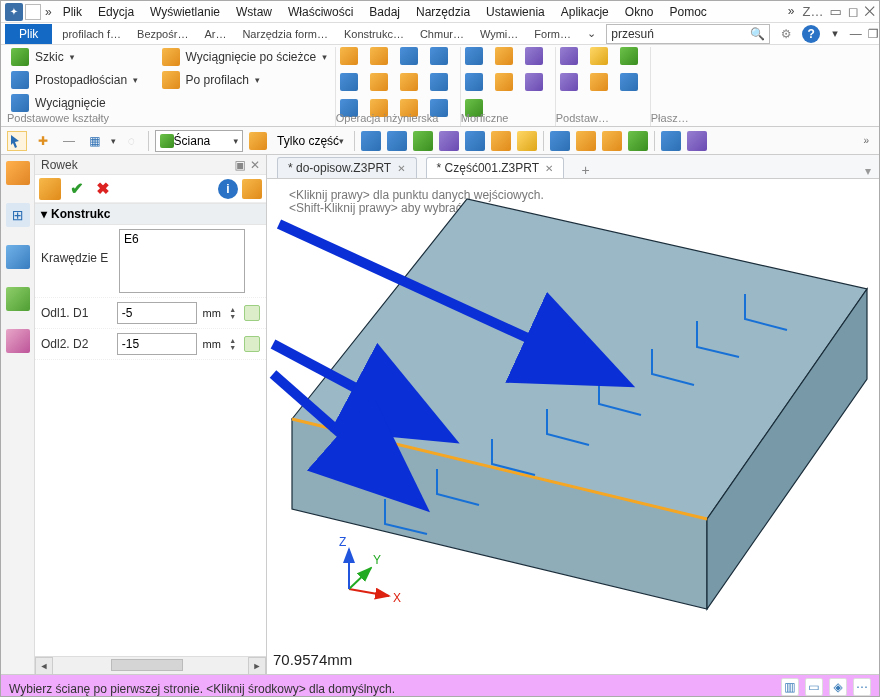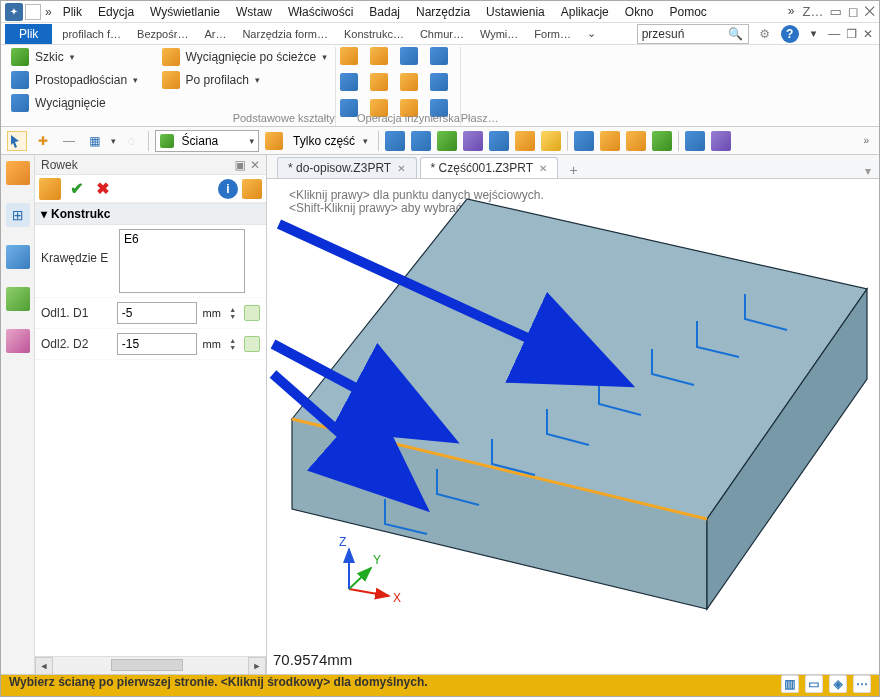--- a/index.html
+++ b/index.html
@@ -10,45 +10,45 @@
   .menubar .fileicon { width:16px; height:16px; border:1px solid #bbb; background:#fff; display:inline-block; }
   .menubar .chev { font-size: 12px; color:#444; padding:0 2px;}
   .menubar .mi { padding: 2px 7px; color:#222; }
   .menubar .wicons { margin-left:auto; display:flex; gap:6px; color:#666;}
   .wicons span { font-size:13px; }
 
   .tabstrip { height: 22px; background: #fff; display:flex; align-items:center; padding-left:4px; gap:4px; border-bottom:1px solid #ddd; }
   .tabstrip .tab-main { background:#1369c4; color:#fff; padding:3px 14px; border-radius:0; font-weight:400; }
   .tabstrip .tab2 { padding:3px 6px; color:#444; white-space:nowrap; font-size:11px;}
   .tabstrip .rtools { margin-left:auto; display:flex; align-items:center; gap:6px; padding-right:6px;}
-  .tabstrip .search { border:1px solid #bbb; background:#fff; height:20px; width:112px; display:flex; align-items:center; padding:0 4px; color:#333;}
+  .tabstrip .search { border:1px solid #bbb; background:#fff; height:20px; width:164px; display:flex; align-items:center; padding:0 4px; color:#333;}
   .tabstrip .search .mag { color:#888; font-size:12px; margin-left:auto;}
   .help2 { width:18px;height:18px;border-radius:50%;background:#2a72c5;color:#fff;display:inline-flex;align-items:center;justify-content:center;font-weight:bold;font-size:12px;}
 
   .ribbon { height: 82px; background:#fcfcfc; display:flex; border-bottom:1px solid #ccc; padding:2px 12px 0 6px;}
   .rgroup { display:flex; flex-direction:column; border-right:1px solid #e3e3e3; padding:0 8px 0 4px; position:relative; }
-  .rgroup .label { position:absolute; bottom:2px; left:0; right:0; text-align:right; color:#888; font-size:11px;}
+  .rgroup .label { position:absolute; bottom:2px; left:0; right:0; text-align:left; color:#888; font-size:11px;}
   .rrows { display:flex; flex-direction:column; gap:3px; padding-bottom:16px;}
   .rrow { display:flex; align-items:center; gap:6px; height:20px;}
   .ricon { width:18px; height:18px; display:inline-block; border-radius:2px;}
   .r-b { background:linear-gradient(135deg,#4a90d9,#2d6fb3);}
   .r-c { background:linear-gradient(135deg,#6cc24a,#3a8e1f);}
   .r-o { background:linear-gradient(135deg,#f7b94b,#e08b1a);}
   .r-p { background:linear-gradient(135deg,#977fd1,#6a4ab2);}
   .r-y { background:linear-gradient(135deg,#ffd766,#dfa618);}
   .rtxt { color:#333;}
   .dd { color:#444; font-size:9px;}
   .igrid { display:grid; grid-template-columns: repeat(4,22px); grid-auto-rows:20px; gap:6px 8px; padding-bottom:16px;}
   .igrid.c3 { grid-template-columns: repeat(3,22px);}
 
   .toolbar2 { height:28px; background:#fafafa; border-bottom:1px solid #ccc; display:flex; align-items:center; padding:0 6px; gap:6px; }
   .tb-btn { width:20px; height:20px; display:inline-flex; align-items:center; justify-content:center; }
   .tb-sel {width:20px;height:20px;border:1px solid #f0c96b;background:#fff5de;display:inline-flex;align-items:center;justify-content:center;}
   .tb-arrow svg { width:16px; height:16px;}
-  .combo { border:1px solid #aaa; background:#fff; height:22px; display:flex; align-items:center; padding:0 4px; gap:8px; }
+  .combo { border:1px solid #aaa; background:#fff; height:22px; display:flex; align-items:center; padding:0 4px; gap:0; }
   .combo .tx { min-width:60px;}
   .divv { width:1px; height:20px; background:#ccc;}
   .tb-chev { color:#666; font-size:10px; margin-left:auto; padding-right:4px;}
 
   .workrow { flex:1; display:flex; min-height:0; }
   .sideicons { width:34px; background:#f3f3f3; border-right:1px solid #ddd; display:flex; flex-direction:column; align-items:center; padding-top:6px; gap:18px;}
   .sideicons span { width:24px; height:24px; display:inline-flex; align-items:center; justify-content:center; border-radius:2px; font-size:14px; }
   .si-a{background:linear-gradient(135deg,#ffb14d,#e08526);}
   .si-b{background:#dbe7f3;color:#2a6db3;}
   .si-c{background:linear-gradient(135deg,#6fb2e8,#3a7dc0);}
@@ -70,32 +70,32 @@
   .unit { color:#222; font-size:11px;}
   .spin{ width:12px; display:flex; flex-direction:column;}
   .spin span{font-size:7px;line-height:7px;color:#555;text-align:center;}
   .tiny-ico{width:16px;height:16px;background:#dbeec9;border:1px solid #9dcf82;border-radius:2px;}
   .panel-scroll { margin-top:auto; height:18px; background:#f0f0f0; border-top:1px solid #ddd; position:relative;}
   .panel-scroll .thumb{position:absolute;left:76px;top:2px;height:12px;width:72px;background:#d5d5d5;border:1px solid #bbb;}
   .panel-scroll .ar{position:absolute;top:0;height:18px;width:18px;background:#e9e9e9;border:1px solid #ccc;display:flex;align-items:center;justify-content:center;font-size:9px;color:#555;}
   .ar.l{left:0;} .ar.r{right:0;}
 
   .canvaswrap { flex:1; display:flex; flex-direction:column; min-width:0; }
-  .doctabs { height:24px; background:#f5f7f9; border-bottom:1px solid #ccc; display:flex; align-items:flex-end; padding-left:10px; gap:0;}
+  .doctabs { height:24px; background:#f5f7f9; border-bottom:1px solid #ccc; display:flex; align-items:flex-end; padding-left:10px; gap:6px;}
   .doctab { border:1px solid #c2c9d2; border-bottom:none; padding:3px 10px; background:#eef2f6; color:#333; display:flex; align-items:center; gap:6px; border-radius:3px 3px 0 0; margin-right:3px; font-size:11px;}
   .doctab.active { background:#fff;}
   .doctab .x { color:#888; font-size:10px;}
   .doctabs .add { color:#888; padding:0 8px; font-size:14px;}
   .doctabs .pin { margin-left:auto; color:#999; padding-right:8px;}
   .canvas { flex:1; background:#fff; position:relative; overflow:hidden;}
   .hint { position:absolute; left:22px; top:10px; color:#777; font-size:10px; line-height:13px;}
   .measure { position:absolute; left:6px; bottom:6px; color:#222; font-size:15px;}
   .axis { position:absolute; left:62px; bottom:60px;}
 
-  .statusbar { height:22px; background:#eab308; border-top:1px solid #ccc; display:flex; align-items:flex-start; padding:0 8px; color:#333;font-weight:bold;}
+  .statusbar { height:22px; background:#f0abfc; border-top:1px solid #ccc; display:flex; align-items:flex-end; padding:0 8px; color:#333;}
   .statusbar .sb-r { margin-left:auto; display:flex; gap:6px; align-items:center;}
   .sb-ico { width:18px;height:18px; display:inline-flex;align-items:center;justify-content:center;border:1px solid #ddd;background:#fff;border-radius:2px;color:#3a7cb9;}
 </style>
 </head>
 <body>
 
 <div class="menubar">
   <span class="app-icon">✦</span>
   <span class="fileicon"></span>
   <span class="chev">»</span>
@@ -191,21 +191,44 @@
       <span class="ricon r-b"></span>
       <span class="ricon r-b"></span>
       <span class="ricon r-o"></span>
       <span class="ricon r-o"></span>
       <span class="ricon r-b"></span>
     </div>
     <span class="label">Operacja inżynierska</span>
   </div>
 
 
-
+  <div class="rgroup">
+    <div class="igrid c3">
+      <span class="ricon r-b"></span>
+      <span class="ricon r-o"></span>
+      <span class="ricon r-p"></span>
+      <span class="ricon r-b"></span>
+      <span class="ricon r-o"></span>
+      <span class="ricon r-p"></span>
+      <span class="ricon r-c"></span>
+    </div>
+    <span class="label">Morficzne</span>
+  </div>
+
+  <div class="rgroup">
+    <div class="igrid c3">
+      <span class="ricon r-p"></span>
+      <span class="ricon r-y"></span>
+      <span class="ricon r-c"></span>
+      <span class="ricon r-p"></span>
+      <span class="ricon r-o"></span>
+      <span class="ricon r-b"></span>
+    </div>
+    <span class="label">Podstaw…</span>
+  </div>
 
   <div class="rgroup" style="border-right:none;">
     <span class="label">Płasz…</span>
   </div>
 </div>
 
 <div class="toolbar2">
   <span class="tb-sel tb-arrow">
     <svg viewBox="0 0 16 16">
         <path d="M2 2 L10 8 L6 9 L8 14 L6 15 L4 10 L2 12 Z" fill="#2a6db3"></path>

